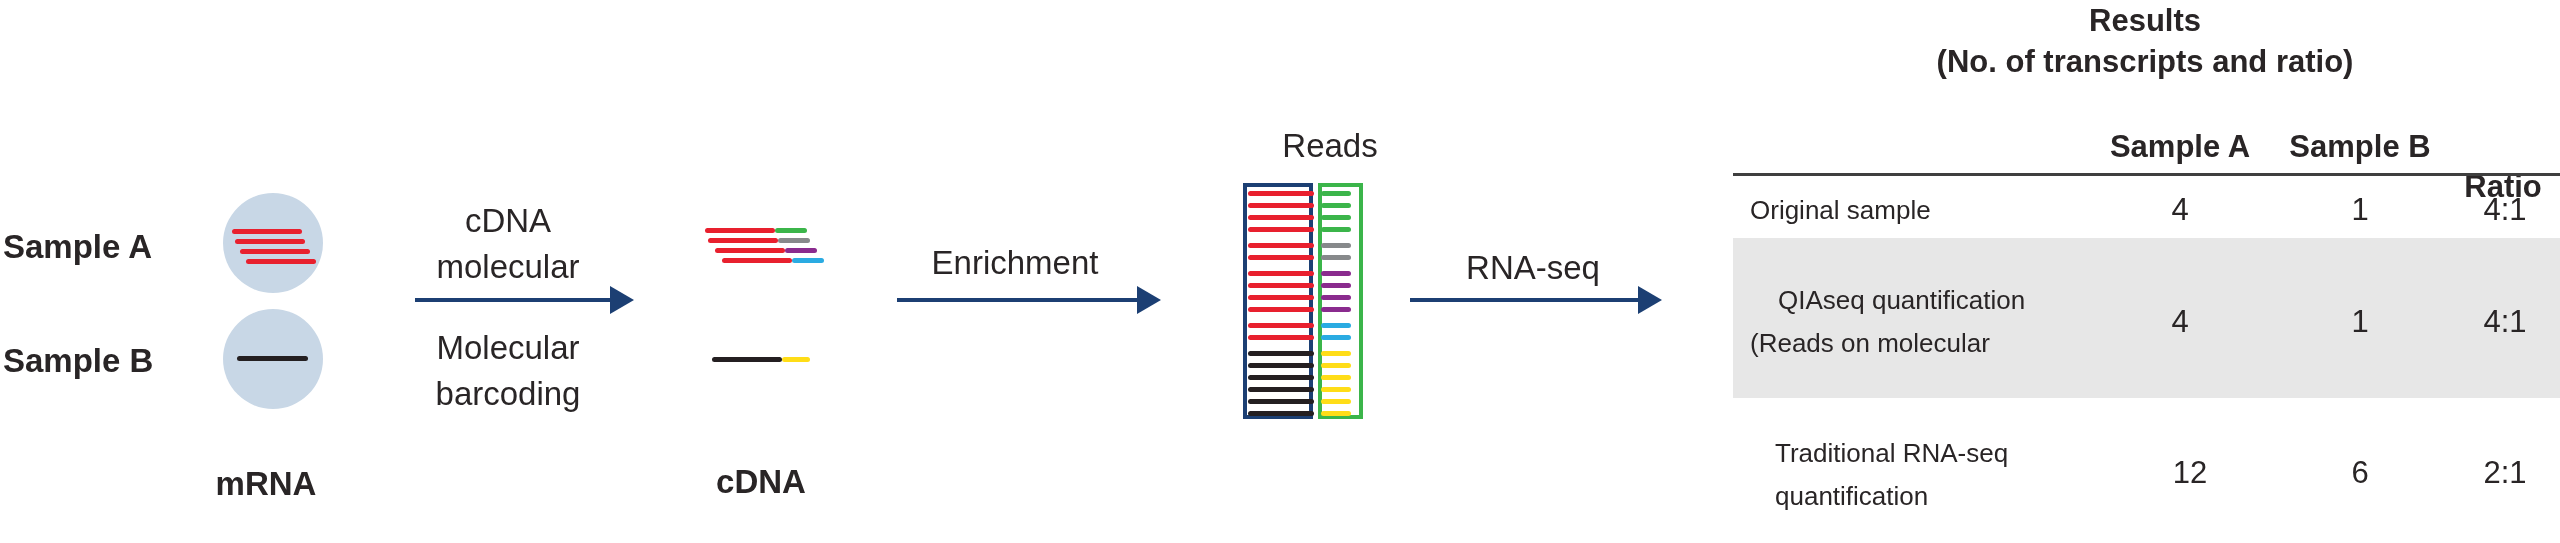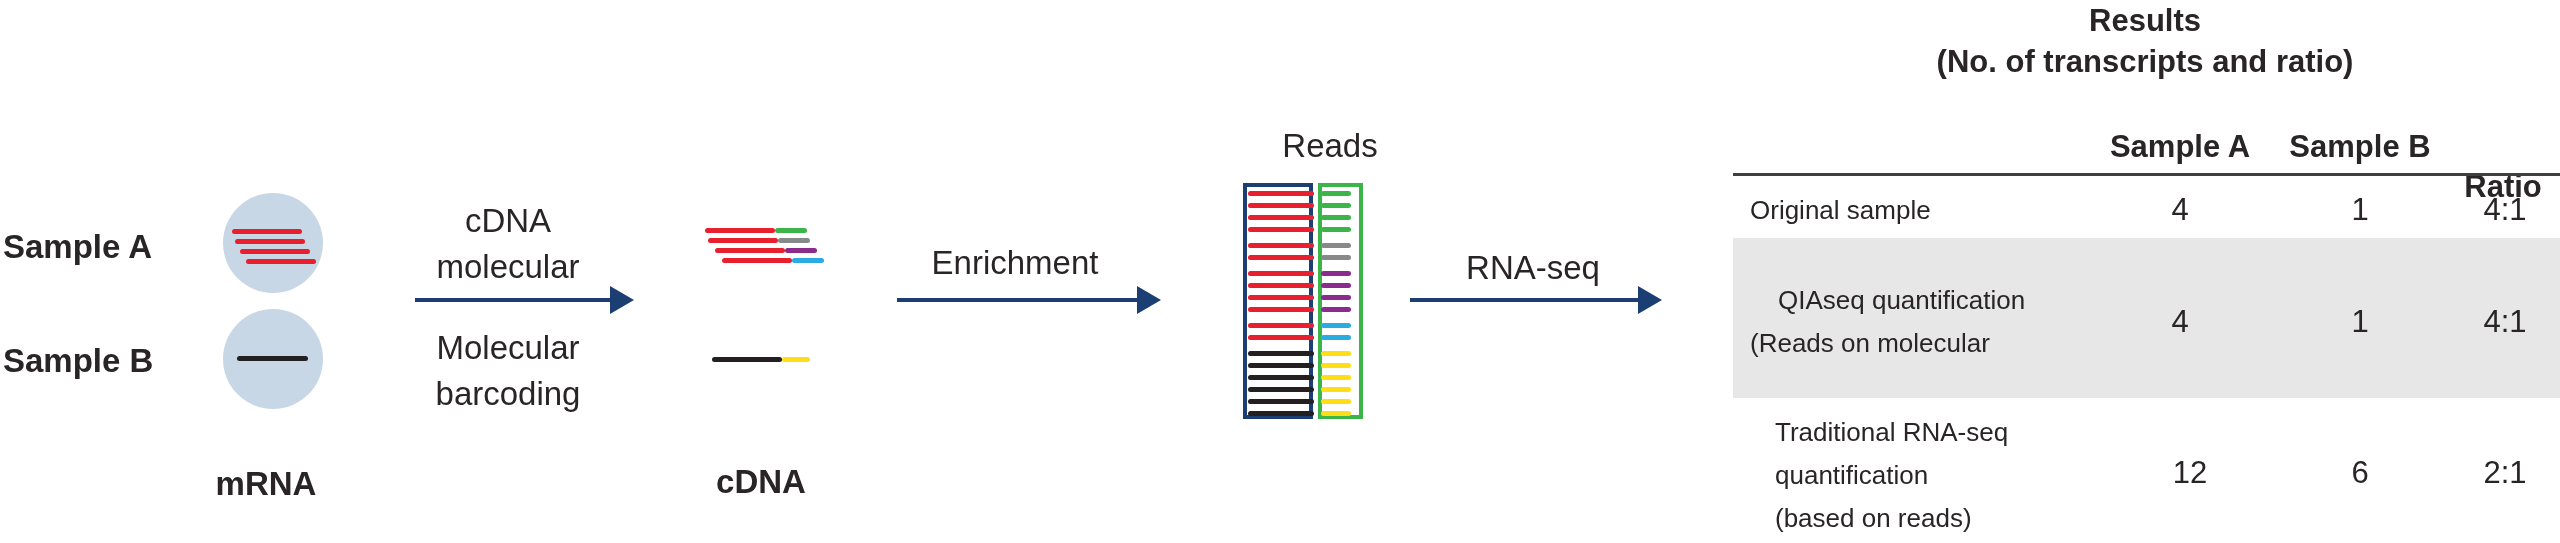--- a/index.html
+++ b/index.html
@@ -138,19 +138,18 @@
     <span style="display:block;margin-left:28px;">QIAseq quantification</span>
     <span style="display:block;">(Reads on molecular</span>
   </div>
   <div class="abs cc td" style="left:2180px;top:322px;">4</div>
   <div class="abs cc td" style="left:2360px;top:322px;">1</div>
   <div class="abs cc td" style="left:2505px;top:322px;">4:1</div>
 
   <div class="abs vc row-label" style="left:1750px;top:475px;margin-left:25px;">
     <span style="display:block;">Traditional RNA-seq</span>
     <span style="display:block;">quantification</span>
-    <span style="display:block;">(based on reads)</span>
   </div>
   <div class="abs cc td" style="left:2190px;top:473px;">12</div>
   <div class="abs cc td" style="left:2360px;top:473px;">6</div>
   <div class="abs cc td" style="left:2505px;top:473px;">2:1</div>
 
 </div>
 
 </body></html>

